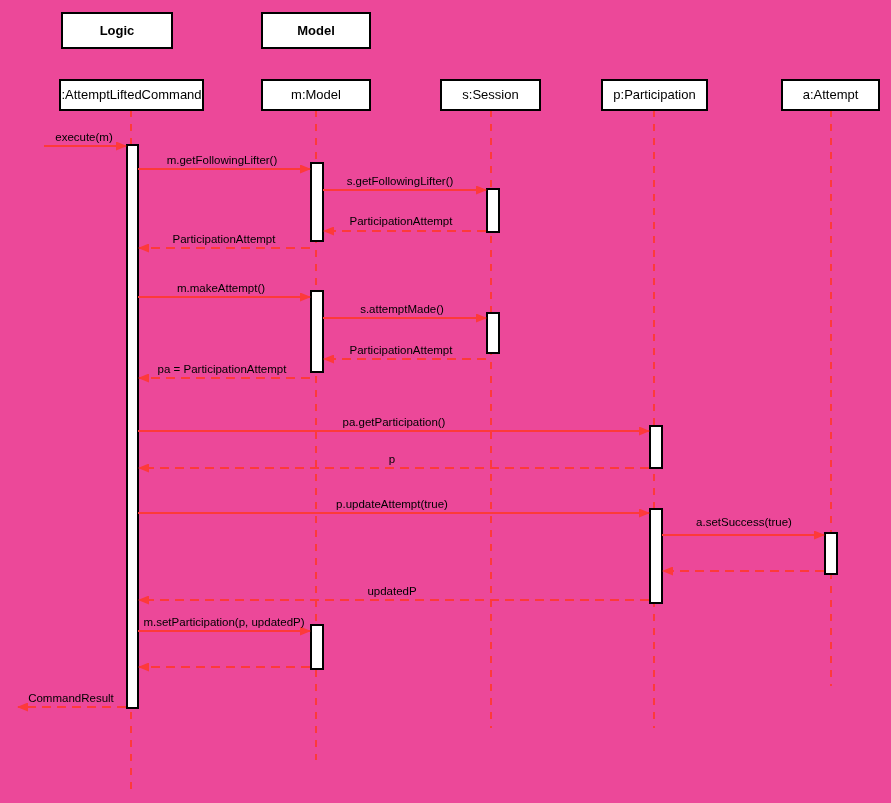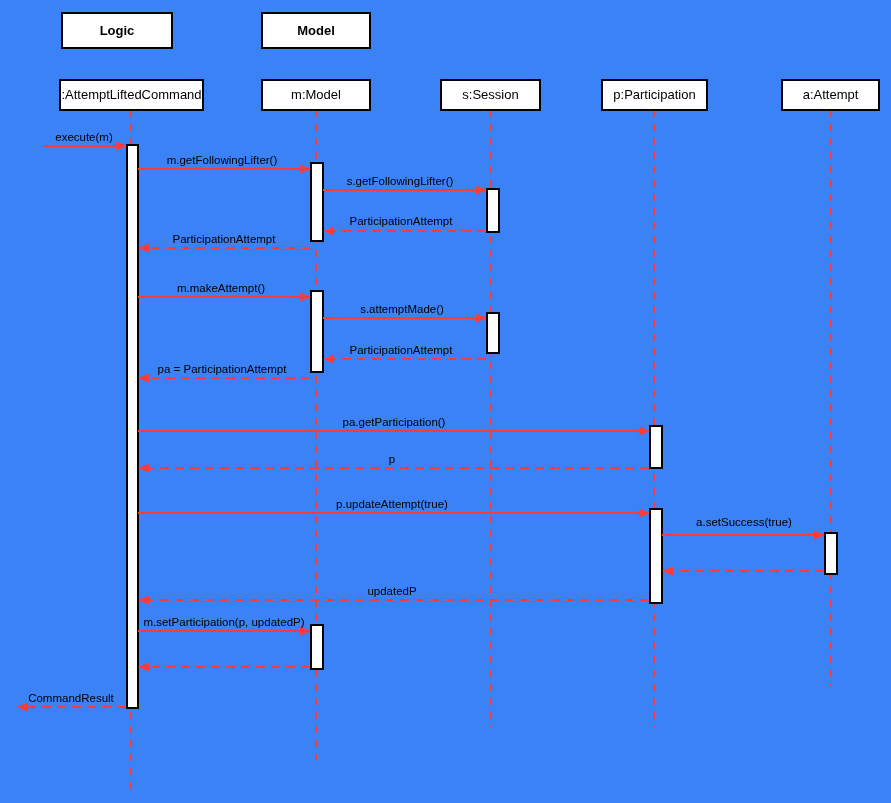--- a/index.html
+++ b/index.html
@@ -4,21 +4,21 @@
 <style>
   html, body {
     margin: 0;
     padding: 0;
     background: #ffffff;
   }
   #diagram-root {
     position: relative;
     width: 891px;
     height: 803px;
-    background: #3b82f6;
+    background: #ec4899;
     font-family: "Liberation Sans", sans-serif;
     overflow: hidden;
   }
   svg.seq-canvas {
     position: absolute;
     top: 0;
     left: 0;
     width: 891px;
     height: 803px;
   }

